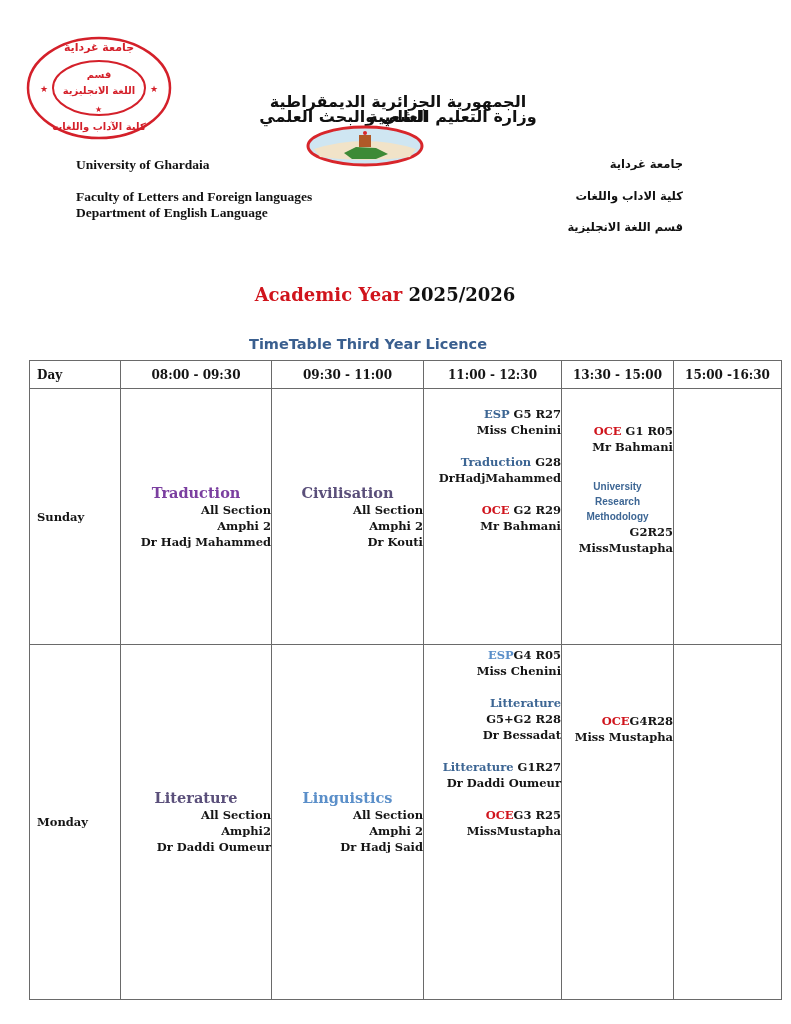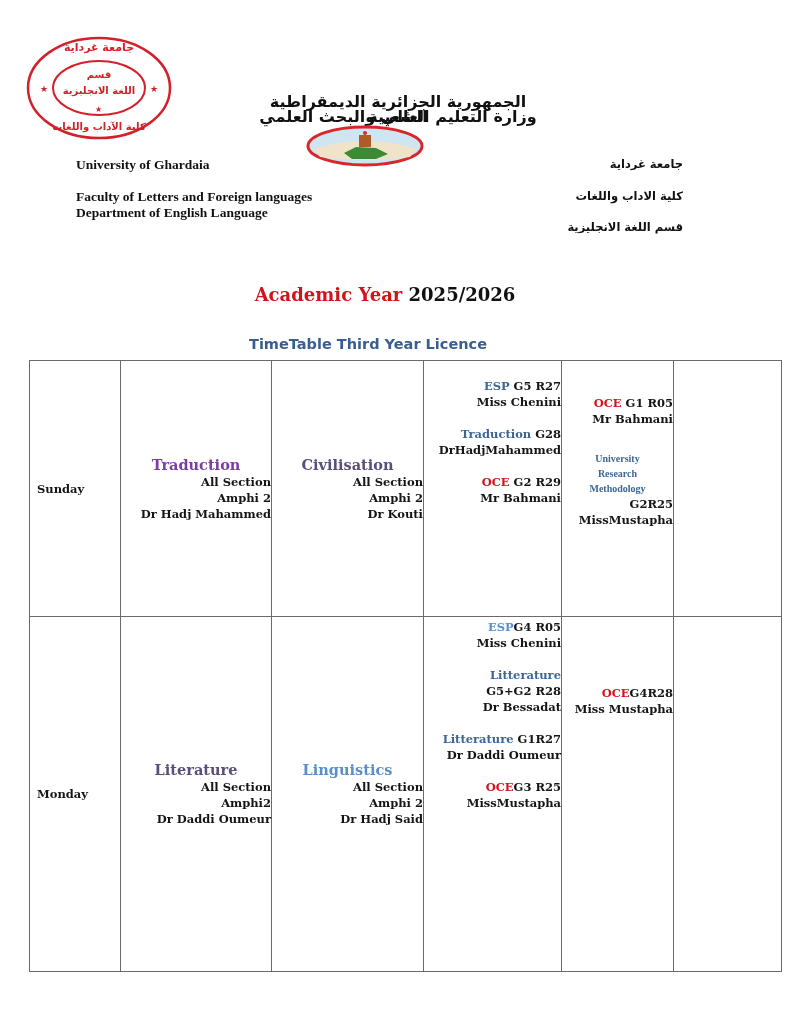--- a/index.html
+++ b/index.html
@@ -26,21 +26,21 @@
   table.tt tr.head td { height:27px; font-size:12px; }
   table.tt tr.sun td { height:221px; }
   table.tt tr.mon td { height:286px; }
   table.tt td.day { text-align:left; padding-left:7px; }
   .subj { font-size:14.5px; line-height:18px; display:block; }
   .purple { color:#7b3fa0; }
   .slate { color:#5a4f7a;text-align:center; }
   .lblue { color:#5b8fc9; }
   .blue { color:#3d6694; }
   .red { color:#d0141c; }
-  .urm { font-family:Liberation Serif, serif; font-size:10px; line-height:15px; color:#3d6694; display:block; }
+  .urm { font-family:Liberation Sans, sans-serif; font-size:10px; line-height:15px; color:#3d6694; display:block; }
   .blk { display:block;text-align:right; }
   .gap { display:block; height:16px; }
   .cell-top { vertical-align:top !important; }
 </style>
 </head>
 <body>
 
 <svg class="abs stamp" viewBox="0 0 146 104">
   <ellipse cx="73" cy="52" rx="71" ry="50" fill="none" stroke="#d4202a" stroke-width="2.5"></ellipse>
   <ellipse cx="73" cy="52" rx="46" ry="27" fill="none" stroke="#d4202a" stroke-width="2"></ellipse>
@@ -82,20 +82,28 @@
 <table class="tt">
   <colgroup>
     <col style="width:91px">
       <col style="width:151px">
       <col style="width:152px">
       <col style="width:138px">
       <col style="width:112px">
       <col style="width:108px">
   </colgroup>
   <tbody>
+      <tr class="head">
+    <td class="day">Day</td>
+    <td>08:00 - 09:30</td>
+    <td>09:30 - 11:00</td>
+    <td>11:00 - 12:30</td>
+    <td>13:30 - 15:00</td>
+    <td>15:00 -16:30</td>
+  </tr>
 
   <tr class="sun">
     <td class="day">Sunday</td>
     <td>
       <span class="subj purple">Traduction</span>
       <span class="blk">All Section</span>
       <span class="blk">Amphi 2</span>
       <span class="blk">Dr Hadj Mahammed</span>
     </td>
     <td>

